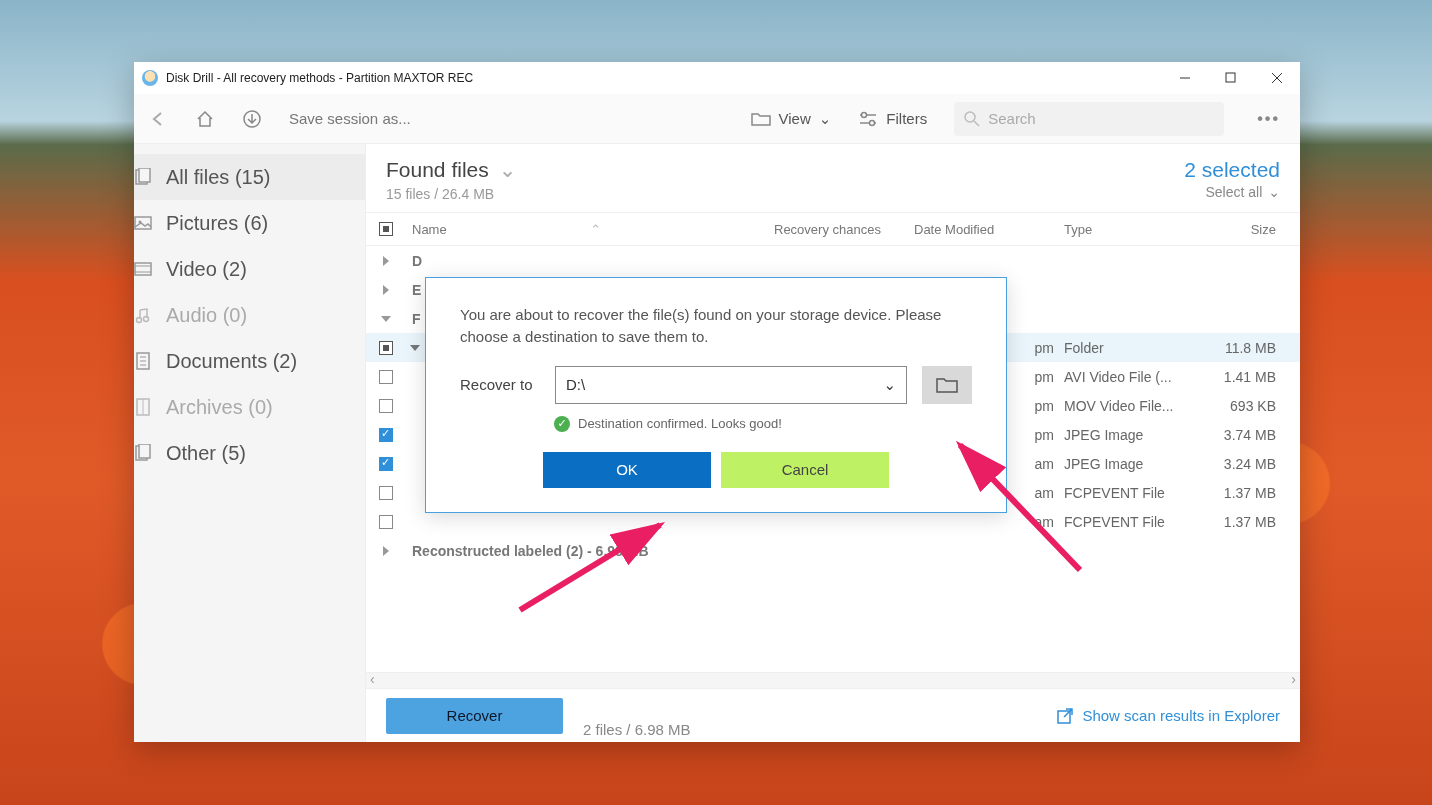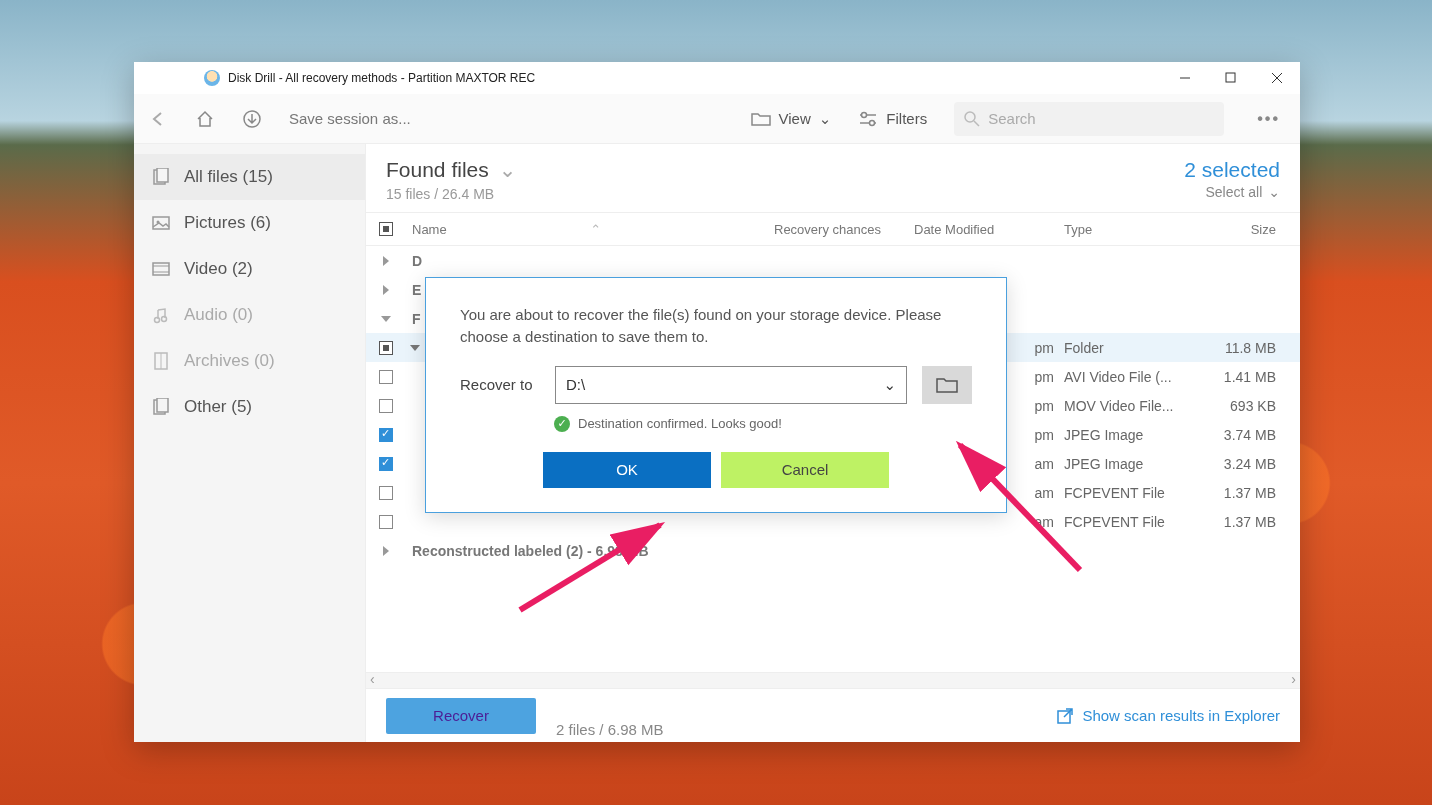--- a/index.html
+++ b/index.html
@@ -3,34 +3,34 @@
 <meta charset="utf-8">
 <style>
   * { box-sizing: border-box; margin: 0; padding: 0; font-family: "Segoe UI", Tahoma, sans-serif; }
   body { width: 1432px; height: 805px; overflow: hidden; position: relative; }
   .desktop { position: absolute; inset: 0; background: linear-gradient(to bottom, #8ab4c8 0%, #b8d4e0 15%, #5a6b4a 18%, #d94f1f 35%, #e05a28 60%, #c8441a 100%); }
   .desktop::before { content:""; position:absolute; inset:0; background:
     radial-gradient(circle at 10% 80%, rgba(255,120,40,.5) 0 40px, transparent 42px),
     radial-gradient(circle at 90% 60%, rgba(255,120,40,.5) 0 40px, transparent 42px),
     radial-gradient(circle at 20% 40%, rgba(60,80,30,.4) 0 60px, transparent 62px); }
   .window { position: absolute; left: 134px; top: 62px; width: 1166px; height: 680px; background: #fff; box-shadow: 0 8px 30px rgba(0,0,0,.25); display: flex; flex-direction: column; }
-  .titlebar { height: 32px; background: #fff; display: flex; align-items: center; padding-left: 22px; margin-left: 48px; }
+  .titlebar { height: 32px; background: #fff; display: flex; align-items: center; padding-left: 8px; }
   .titlebar .icon { width: 16px; height: 16px; border-radius: 50%; background: radial-gradient(circle at 50% 40%, #ffe0b2 40%, #6bb5e8 45%); margin-right: 8px; }
   .titlebar .title { font-size: 12px; color: #222; flex: 1; }
   .winbtn { width: 46px; height: 32px; display:flex; align-items:center; justify-content:center; color:#333; font-size:12px; }
   .toolbar { height: 50px; background: #fafafa; border-bottom: 1px solid #eee; display: flex; align-items: center; padding: 0 14px; gap: 27px; }
   .tb-ico { width: 20px; color:#777; display:flex; align-items:center; justify-content:center; }
   .tb-text { color:#777; font-size:15px; }
   .tb-spacer { flex:1; }
   .tb-grp { display:flex; align-items:center; gap:8px; color:#555; font-size:15px; }
   .search { background:#f1f1f1; border-radius:4px; height:34px; width:270px; display:flex; align-items:center; padding:0 10px; color:#aaa; font-size:15px; gap:8px; }
   .more { color:#888; letter-spacing:2px; font-weight:bold; padding:0 6px; }
   .body { flex:1; display:flex; min-height:0; }
   .sidebar { width:232px; background:#f5f5f5; border-right:1px solid #eee; padding-top:10px; }
-  .side-item { height:46px; display:flex; align-items:center; padding-left:18px; gap:14px; color:#555; font-size:17px; }
+  .side-item { height:46px; display:flex; align-items:center; gap:14px; color:#555; font-size:20px; }
   .side-item.active { background:#ececec; }
   .side-ico { width:18px; color:#999; }
   .main { flex:1; display:flex; flex-direction:column; min-width:0; }
   .main-head { padding:14px 20px 10px; display:flex; justify-content:space-between; }
   .ff-title { font-size:21px; color:#444; display:flex; align-items:center; gap:10px; }
   .ff-sub { font-size:14px; color:#999; margin-top:4px; }
   .sel-block { text-align:right; }
   .sel-count { color:#2f8fd8; font-size:21px; }
   .sel-all { color:#888; font-size:14px; display:flex; align-items:center; justify-content:flex-end; gap:6px; margin-top:2px; }
   .cols { display:flex; border-top:1px solid #eee; border-bottom:1px solid #eee; height:34px; align-items:center; font-size:13px; color:#777; }
@@ -48,21 +48,21 @@
   .chk.on { background:#2f8fd8; border-color:#2f8fd8; position:relative; }
   .chk.on::after { content:"✓"; color:#fff; font-size:11px; position:absolute; left:1px; top:-2px; }
   .tri { width:0;height:0;border-top:5px solid transparent;border-bottom:5px solid transparent;border-left:6px solid #999; display:inline-block;}
   .tri.down { transform: rotate(90deg); }
   .grp-row { font-weight:600; color:#777; }
   .hscroll { height:16px; background:#f5f5f5; border-top:1px solid #eee; position:relative; }
   .hscroll::before, .hscroll::after { content:"‹"; position:absolute; top:-2px; font-size:14px; color:#999; }
   .hscroll::before { left:4px; }
   .hscroll::after { content:"›"; right:4px; }
   .footer { height:54px; border-top:1px solid #eee; display:flex; align-items:center; padding:0 20px; gap:20px; }
-  .recover-btn { background:#4da3e0; color:#4c1d95; border:none; width:150px; height:36px; font-size:15px; border-radius:2px; }
+  .recover-btn { background:#4da3e0; color:#0f172a; border:none; width:177px; height:36px; font-size:15px; border-radius:2px; }
   .foot-info { color:#888; font-size:15px;margin-top:28px; }
   .foot-link { margin-left:auto; color:#2f8fd8; font-size:15px; display:flex; align-items:center; gap:8px; }
   
   .dialog { position:absolute; left:425px; top:277px; width:582px; background:#fff; border:1px solid #4aa0de; box-shadow:0 4px 20px rgba(0,0,0,.15); padding:26px 34px 24px; }
   .dlg-title { font-size:21px; color:#444; margin-bottom:14px; }
   .dlg-text { font-size:15px; color:#555; line-height:1.45; margin-bottom:18px; }
   .dlg-row { display:flex; align-items:center; gap:15px; }
   .dlg-label { font-size:15px; color:#444; width:80px; }
   .dlg-select { flex:1; height:38px; border:1px solid #888; display:flex; align-items:center; justify-content:space-between; padding:0 10px; font-size:15px; color:#333; }
   .dlg-browse { width:50px; height:38px; background:#d9d9d9; display:flex; align-items:center; justify-content:center; color:#555; }
@@ -193,20 +193,31 @@
               <circle cx="5" cy="14" r="2.5" fill="none" stroke="#bbb" stroke-width="1.5"></circle>
               <path d="M6 4 L13 3 V12" stroke="#bbb" stroke-width="1.5" fill="none"></path>
               <circle cx="12" cy="13" r="2.5" fill="none" stroke="#bbb" stroke-width="1.5"></circle>
             </svg>
           </span>
           <span style="color:#aaa">Audio (0)</span>
         </div>
       <div class="side-item">
           <span class="side-ico">
             <svg width="18" height="18">
+              <rect x="3" y="1" width="12" height="16" fill="none" stroke="#999" stroke-width="1.5"></rect>
+              <line x1="6" y1="5" x2="12" y2="5" stroke="#999"></line>
+              <line x1="6" y1="9" x2="12" y2="9" stroke="#999"></line>
+              <line x1="6" y1="13" x2="12" y2="13" stroke="#999"></line>
+            </svg>
+          </span>
+          <span>Documents (2)</span>
+        </div>
+      <div class="side-item">
+          <span class="side-ico">
+            <svg width="18" height="18">
               <rect x="3" y="1" width="12" height="16" fill="none" stroke="#bbb" stroke-width="1.5"></rect>
               <line x1="9" y1="1" x2="9" y2="17" stroke="#bbb"></line>
             </svg>
           </span>
           <span style="color:#aaa">Archives (0)</span>
         </div>
       <div class="side-item">
           <span class="side-ico">
             <svg width="18" height="18">
               <rect x="2" y="2" width="11" height="14" fill="none" stroke="#999" stroke-width="1.5"></rect>

